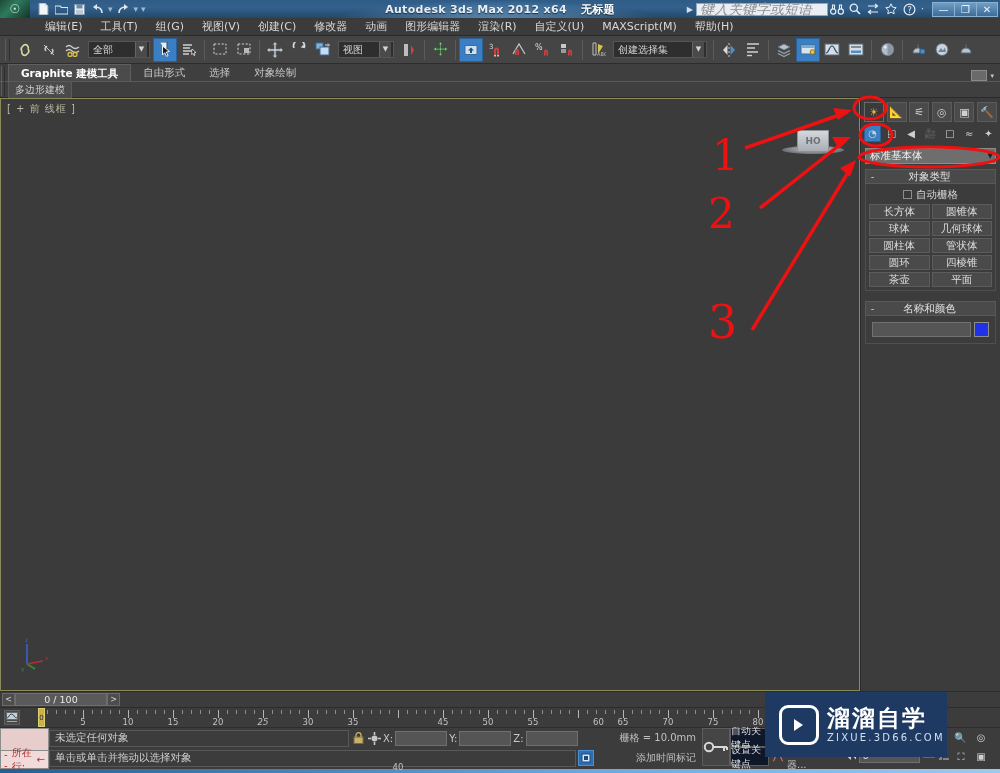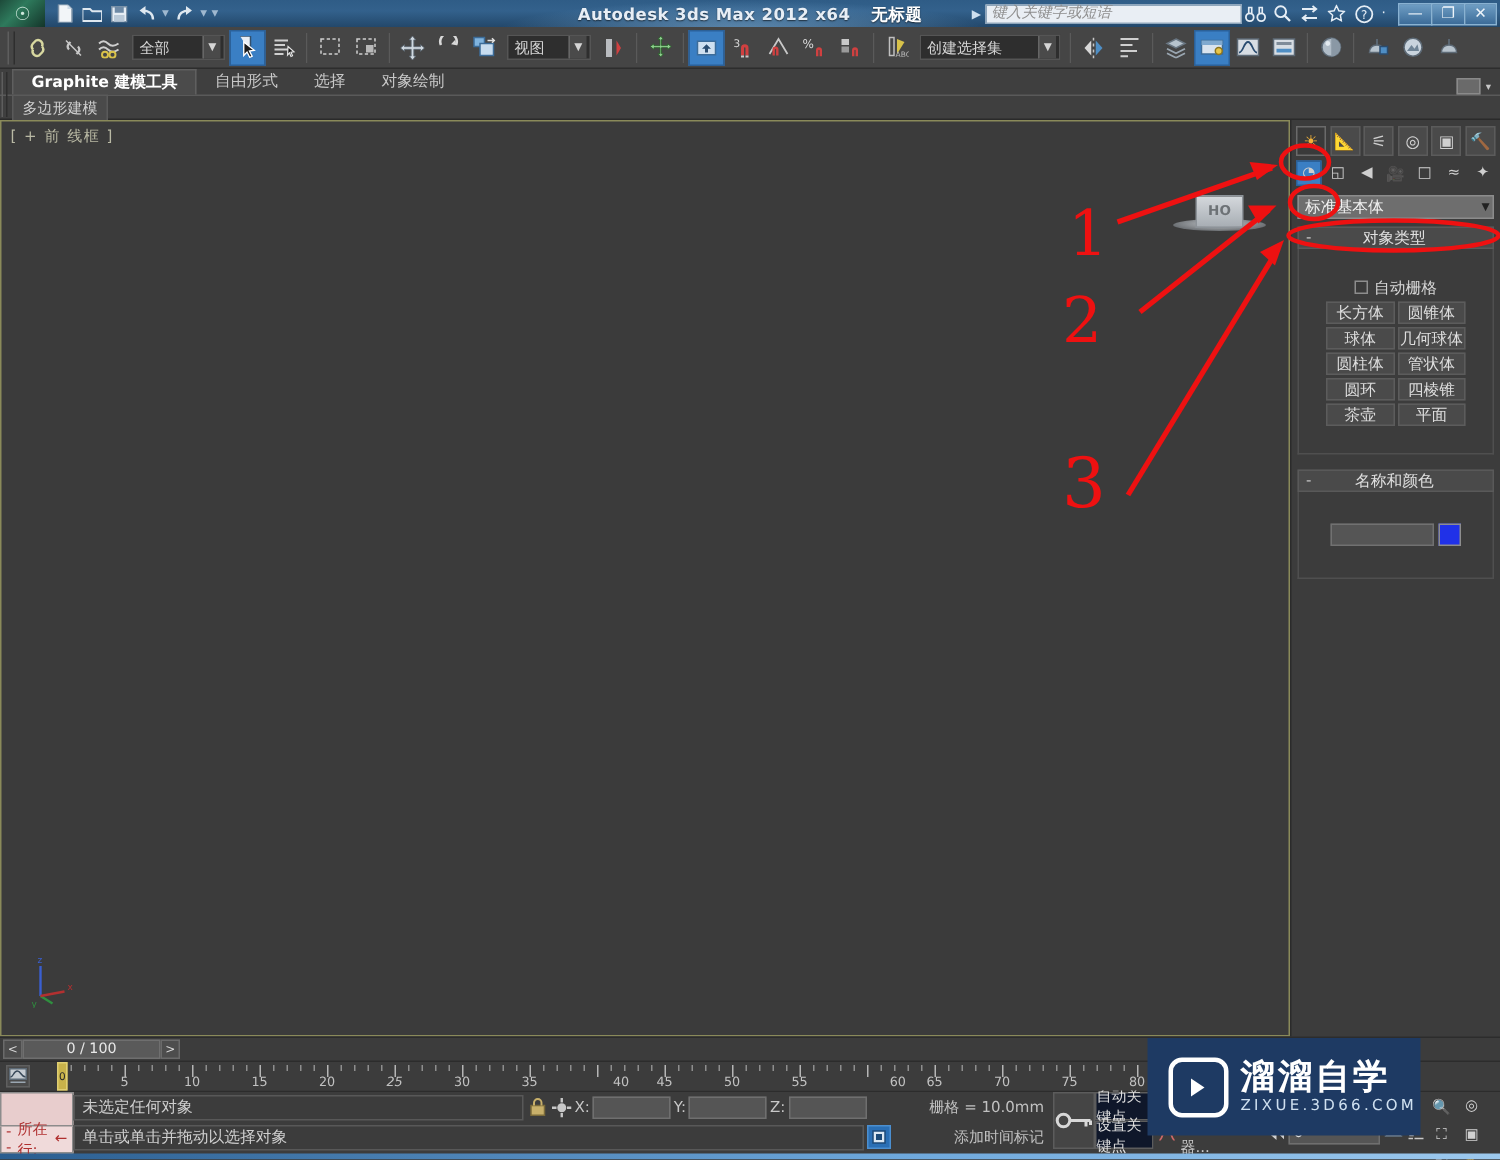--- a/index.html
+++ b/index.html
@@ -41,22 +41,22 @@
   .title-text {
     position:absolute; left:0; right:0; text-align:center; z-index:2;
     font-size:11px; color:#e7eef6; font-weight:bold; letter-spacing:.3px;
     text-shadow: 0 1px 1px rgba(0,0,0,.6);
     pointer-events:none;
   }
   .title-text .untitled { color:#ffffff; margin-left:14px; }
   .tb-right { margin-left:auto; display:flex; align-items:center; z-index:3; padding-right:2px; }
   .srch-arrow { color:#cfe0ef; font-size:8px; padding:0 3px; }
   .srch-box {
-    width:171px; height:13px; background:#e9eef4; border:1px solid #8fa6bb;
-    font-size:10px; color:#8e8e8e; font-style:italic; padding:0 3px; line-height:12px;
+    width:132px; height:13px; background:#e9eef4; border:1px solid #8fa6bb;
+    font-size:14px; color:#8e8e8e; font-style:italic; padding:0 3px; line-height:12px;
     display:flex; align-items:center;
   }
   .tb-ico { width:18px; height:15px; display:flex; align-items:center; justify-content:center; color:#e5edf5; font-size:11px; }
   .wctl { display:flex; margin-left:5px; }
   .wctl div {
     width:22px; height:15px; display:flex; align-items:center; justify-content:center;
     color:#eef4fa; font-size:10px;
     background: linear-gradient(180deg,#6f9ec4,#3c6c99);
     border:1px solid #89b2d2; border-right:none;
   }
@@ -147,21 +147,21 @@
     font-size:10.5px; color:#f2f2f2; padding-left:4px; position:relative;
   }
   .cp-combo .arw { position:absolute; right:2px; font-size:7px; color:#222; }
   .rollout { margin:2px 4px; }
   .roll-head {
     height:15px; background:#4a4a4a; border:1px solid #595959;
     display:flex; align-items:center; font-size:10.5px; color:#e0e0e0;
   }
   .roll-head .mn { width:13px; text-align:center; color:#cacaca; font-size:10px; }
   .roll-head .tt { flex:1; text-align:center; padding-right:15px; }
-  .roll-body { background:#3c3c3c; border:1px solid #4f4f4f; border-top:none; padding:18px; }
+  .roll-body { background:#3c3c3c; border:1px solid #4f4f4f; border-top:none; padding:3px; }
   .chkrow { display:flex; align-items:center; justify-content:center; gap:4px; height:15px; font-size:10.5px; color:#d6d6d6; }
   .chkbox { width:9px; height:9px; background:#3a3a3a; border:1px solid #8d8d8d; }
   .btn-grid { display:grid; grid-template-columns:1fr 1fr; gap:2px; margin-top:2px; }
   .obtn {
     height:15px; background:#4a4a4a; border:1px solid #5c5c5c;
     display:flex; align-items:center; justify-content:center;
     font-size:10.5px; color:#dedede;
   }
   .namerow { display:flex; align-items:center; gap:3px; padding:3px; }
   .nameinput { flex:1; height:15px; background:#555; border:1px solid #717171; }
@@ -332,20 +332,34 @@
       </div>
       <div class="tb-ico" style="width:9px;font-size:9px;">·</div>
       <div class="wctl">
         <div>—</div>
         <div>❐</div>
         <div>✕</div>
       </div>
     </div>
   </div>
 
+  <div class="menubar" id="menubar">
+      <div class="mi">编辑(E)</div>
+      <div class="mi">工具(T)</div>
+      <div class="mi">组(G)</div>
+      <div class="mi">视图(V)</div>
+      <div class="mi">创建(C)</div>
+      <div class="mi">修改器</div>
+      <div class="mi">动画</div>
+      <div class="mi">图形编辑器</div>
+      <div class="mi">渲染(R)</div>
+      <div class="mi">自定义(U)</div>
+      <div class="mi">MAXScript(M)</div>
+      <div class="mi">帮助(H)</div>
+    </div>
 
   <div class="toolbar">
     <div class="tgrip"></div>
     <div class="tbtn">
       <svg width="16" height="16" viewBox="0 0 16 16">
           <path d="M5 9a3 3 0 010-4l2-2a3 3 0 014 4" fill="none" stroke="#d8d8a0" stroke-width="1.6"></path>
           <path d="M11 7a3 3 0 010 4l-2 2a3 3 0 01-4-4" fill="none" stroke="#d8d8a0" stroke-width="1.6"></path>
         </svg>
     </div>
     <div class="tbtn">
@@ -752,21 +766,21 @@
         <div class="tick min" style="left: 858px;"></div>
         <div class="tick maj" style="left: 867px;"></div>
         <div class="tick min" style="left: 876px;"></div>
         <div class="rlabel" style="left: 57px;">5</div>
         <div class="rlabel" style="left: 102px;">10</div>
         <div class="rlabel" style="left: 147px;">15</div>
         <div class="rlabel" style="left: 192px;">20</div>
         <div class="rlabel" style="left: 237px; font-style: italic;">25</div>
         <div class="rlabel" style="left: 282px;">30</div>
         <div class="rlabel" style="left: 327px;">35</div>
-        <div class="rlabel" style="left: 388px;">40</div>
+        <div class="rlabel" style="left: 372px; margin-top: 45px;">40</div>
         <div class="rlabel" style="left: 417px;">45</div>
         <div class="rlabel" style="left: 462px;">50</div>
         <div class="rlabel" style="left: 507px;">55</div>
         <div class="rlabel" style="left: 552px; padding-left: 41px;">60</div>
         <div class="rlabel" style="left: 597px;">65</div>
         <div class="rlabel" style="left: 642px;">70</div>
         <div class="rlabel" style="left: 687px;">75</div>
         <div class="rlabel" style="left: 732px;">80</div>
         <div class="rlabel" style="left: 777px;">85</div>
         <div class="rlabel" style="left: 822px;">90</div>

